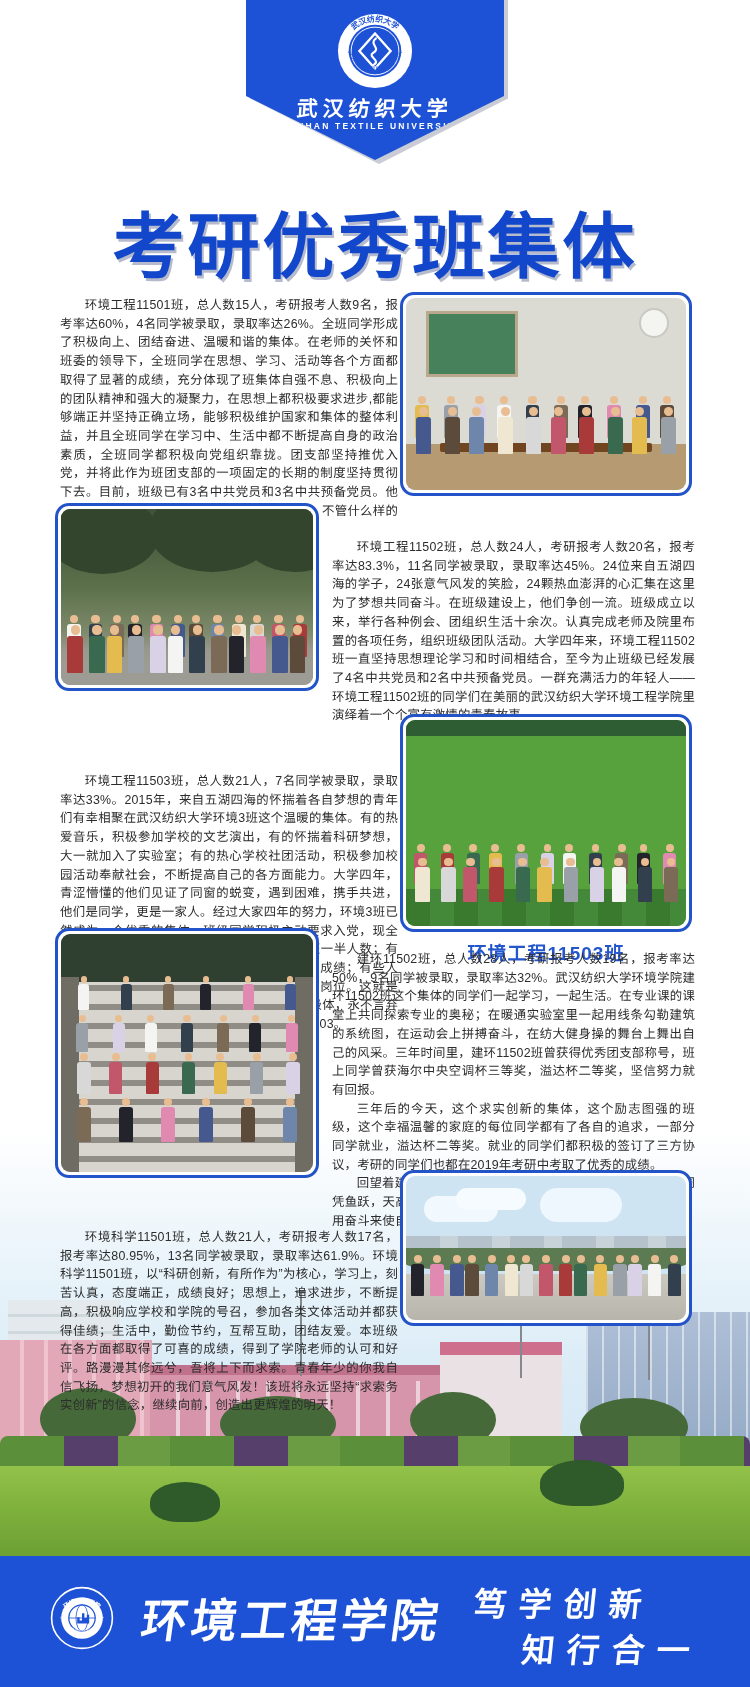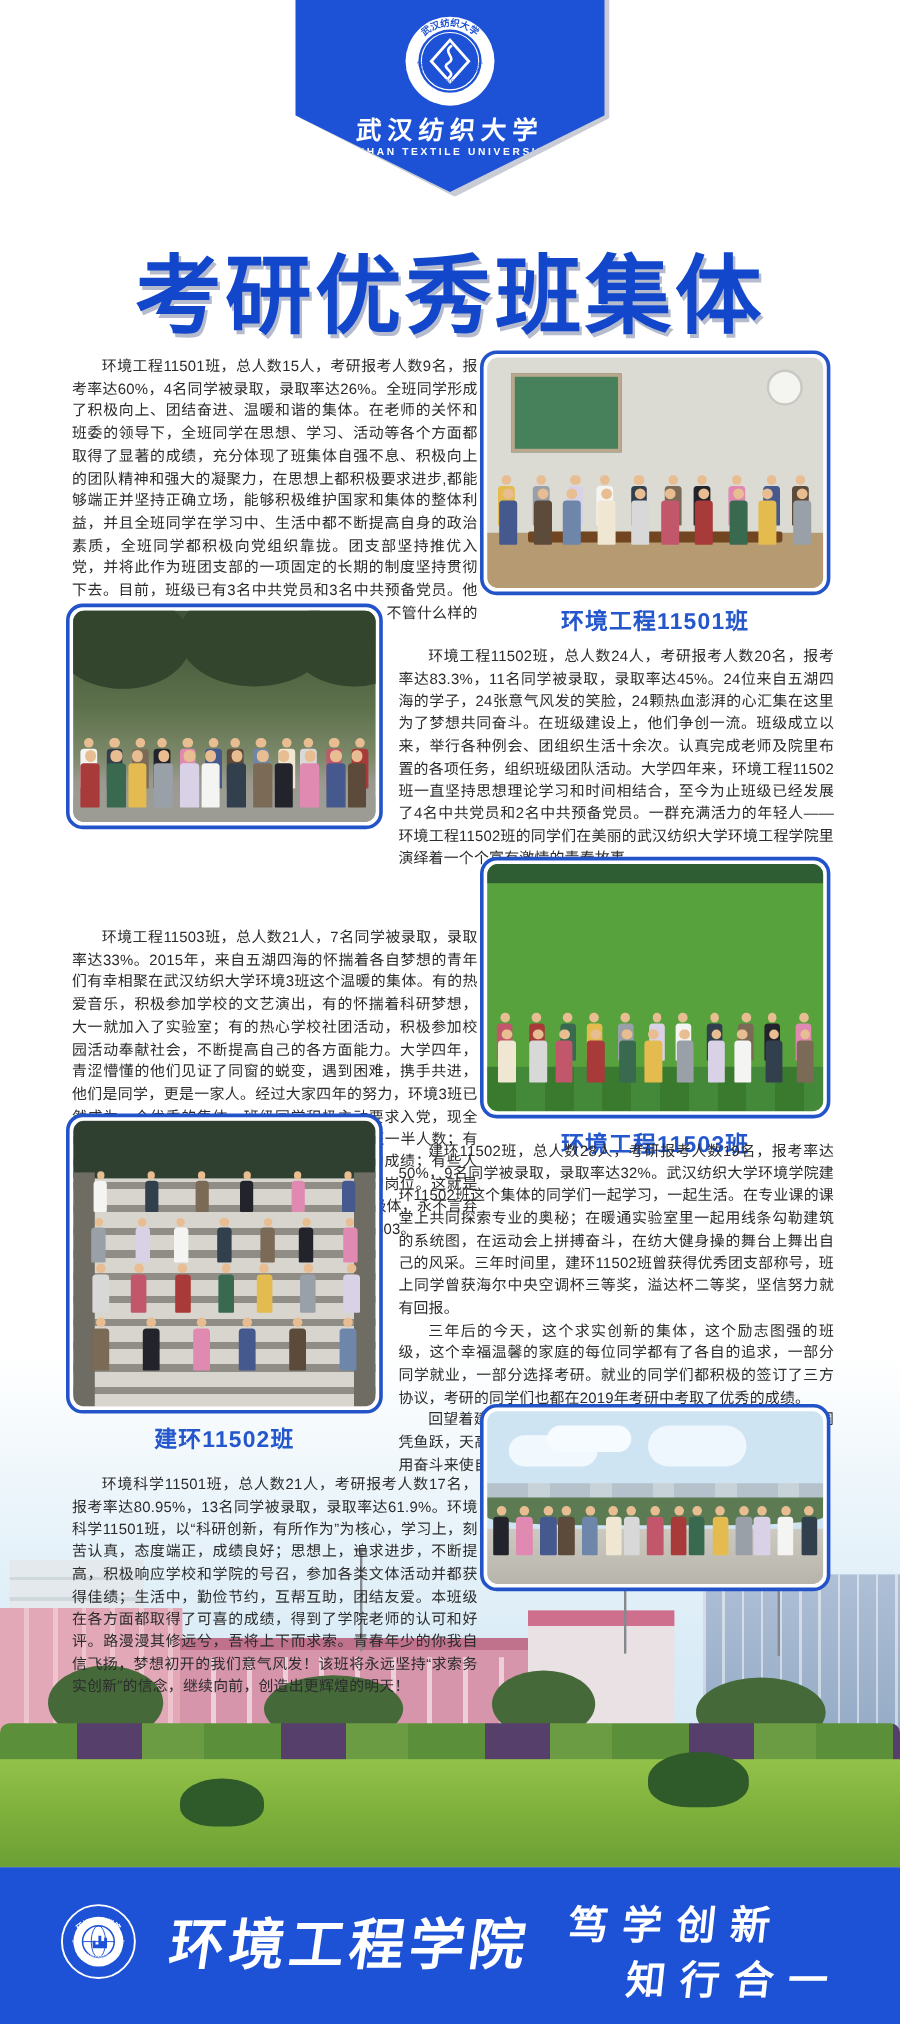--- a/index.html
+++ b/index.html
@@ -236,21 +236,20 @@
         <div class="pp" style="left: 226.11px; bottom: 36px; width: 15.18px; height: 46.92px;">
           <span class="hd" style="height: 9.108px; width: 9.108px;"></span>
           <span class="bd" style="background: rgb(227, 187, 78); height: 36.812px;"></span>
         </div>
         <div class="pp" style="left: 254.81px; bottom: 36px; width: 15.18px; height: 46.92px;">
           <span class="hd" style="height: 9.108px; width: 9.108px;"></span>
           <span class="bd" style="background: rgb(154, 160, 168); height: 36.812px;"></span>
         </div>
       </div>
   </div>
-  <div class="abs caption c1">环境工程11501班</div>
 
   <div class="abs frame f2">
     <div class="scene s2">
       <div class="tr" style="left:-6%;top:-8%;width:45%;height:45%;"></div>
       <div class="tr" style="left:35%;top:-12%;width:50%;height:48%;"></div>
       <div class="tr" style="left:72%;top:-6%;width:42%;height:42%;"></div>
       <div class="ground"></div>
     <div class="pp" style="left: 5.79167px; bottom: 28px; width: 13.75px; height: 42.5px;">
           <span class="hd" style="height: 8.25px; width: 8.25px;"></span>
           <span class="bd" style="background: rgb(244, 244, 242); height: 33.25px;"></span>
@@ -556,24 +555,23 @@
         <div class="pp" style="left: 179.85px; bottom: 30px; width: 14.3px; height: 44.2px;">
           <span class="hd" style="height: 8.58px; width: 8.58px;"></span>
           <span class="bd" style="background: rgb(92, 74, 58); height: 34.62px;"></span>
         </div>
         <div class="pp" style="left: 222.017px; bottom: 30px; width: 14.3px; height: 44.2px;">
           <span class="hd" style="height: 8.58px; width: 8.58px;"></span>
           <span class="bd" style="background: rgb(110, 134, 170); height: 34.62px;"></span>
         </div>
       </div>
   </div>
-  <div class="abs caption c4">建环11502班</div>
   <div class="abs txt t4">
       <p>建环11502班，总人数28人，考研报考人数19名，报考率达50%，9名同学被录取，录取率达32%。武汉纺织大学环境学院建环11502班这个集体的同学们一起学习，一起生活。在专业课的课堂上共同探索专业的奥秘；在暖通实验室里一起用线条勾勒建筑的系统图，在运动会上拼搏奋斗，在纺大健身操的舞台上舞出自己的风采。三年时间里，建环11502班曾获得优秀团支部称号，班上同学曾获海尔中央空调杯三等奖，溢达杯二等奖，坚信努力就有回报。</p>
-      <p>三年后的今天，这个求实创新的集体，这个励志图强的班级，这个幸福温馨的家庭的每位同学都有了各自的追求，一部分同学就业，一部分选择考研。就业的同学们都积极的签订了三方协议，考研的同学们也都在2019年考研中考取了优秀的成绩。</p>
+      <p>三年后的今天，这个求实创新的集体，这个励志图强的班级，这个幸福温馨的家庭的每位同学都有了各自的追求，一部分同学就业，溢达杯二等奖。就业的同学们都积极的签订了三方协议，考研的同学们也都在2019年考研中考取了优秀的成绩。</p>
       <p>回望着建环11502班一步一脚印的踏实足迹，他们相信，海阔凭鱼跃，天高任鸟飞。建环11502班的同学们将会继续坚持努力，用奋斗来使自己的青春更加绚丽！</p>
     </div>
 
   <div class="abs campus">
     <div class="bld bld1"></div>
     <div class="bld bld2"></div>
     <div class="bld bld3">
         <div class="win"></div>
       </div>
     <div class="bld bld4"></div>

